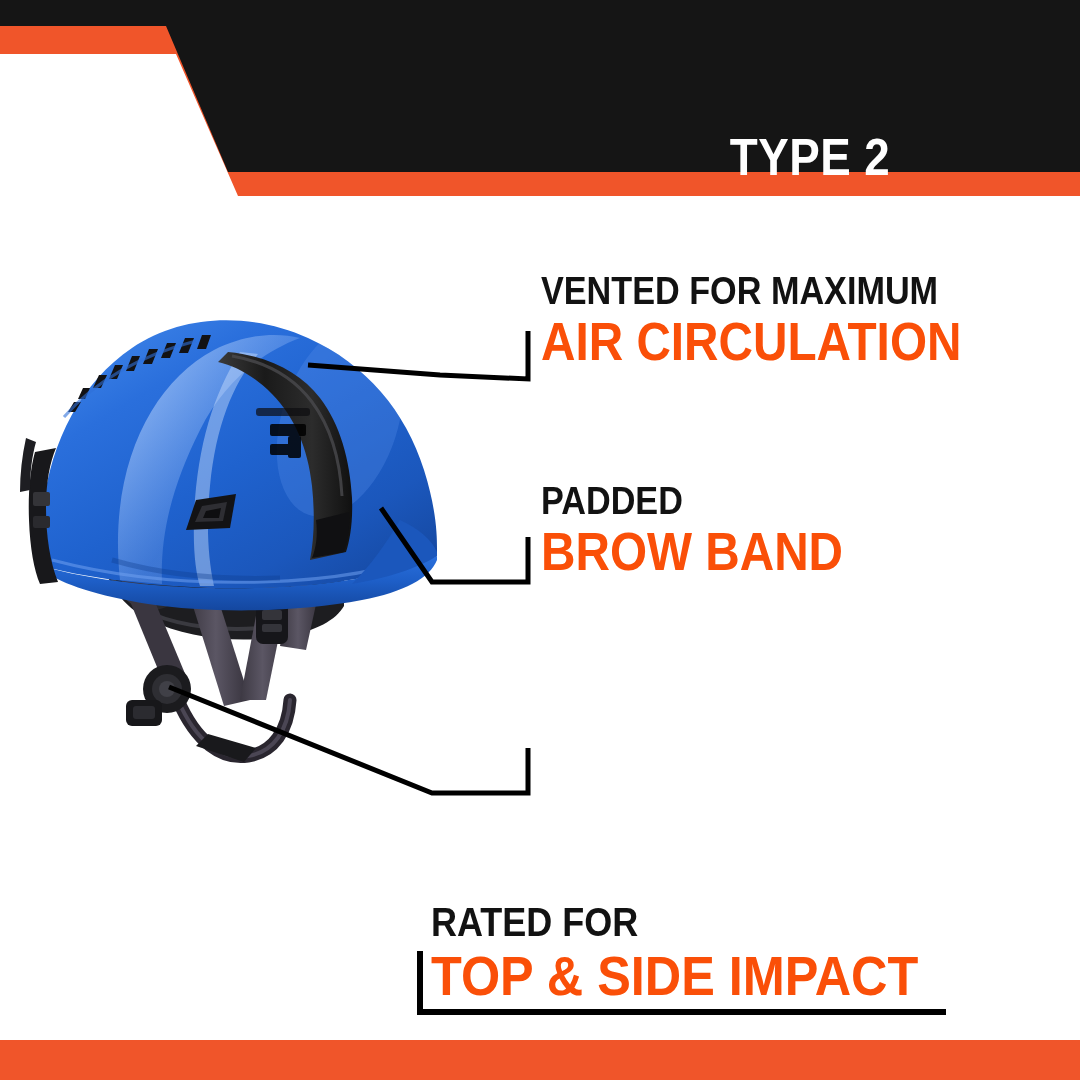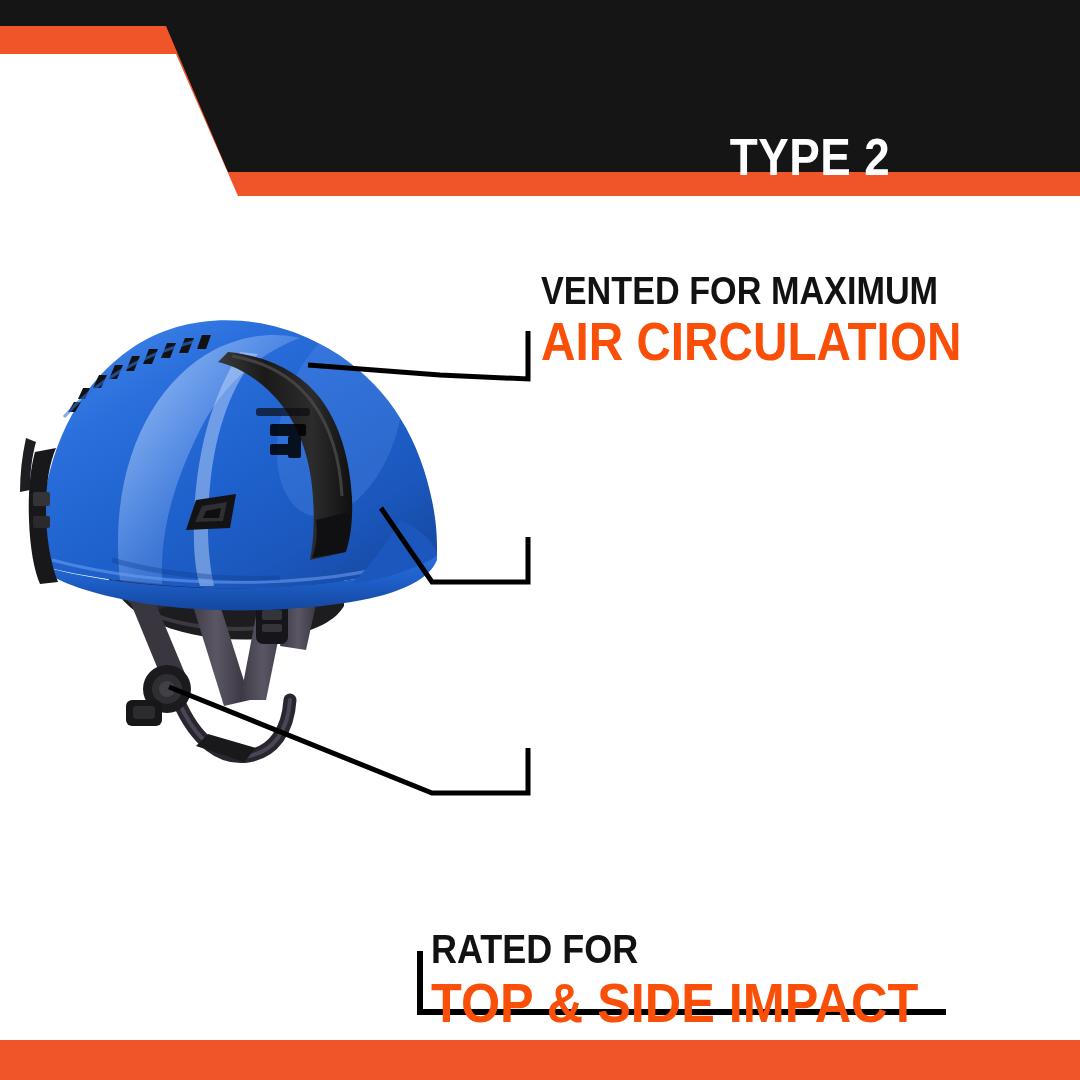--- a/index.html
+++ b/index.html
@@ -63,21 +63,21 @@
     transform-origin:left top;
     white-space:nowrap;
     margin-top:5px;
   }
   #callout-air{ top:272px; }
   #callout-brow{ top:482px; }
   #callout-chin{ top:692px; }
 
   
   #bottom-block{
-    position:absolute; left:431px; top:929px;
+    position:absolute; left:431px; top:902px;
   }
   #bottom-block .small{
     display:block;
     color:#121212;
     font-weight:700;
     font-size:40px;
     line-height:1.0;
     transform:scaleX(0.90);
     transform-origin:left top;
     white-space:nowrap;
@@ -265,20 +265,24 @@
     <path d="M381,508 L432,582 L528,582 L528,537" fill="none" stroke="#000000" stroke-width="5" stroke-linejoin="miter"></path>
 
     <path d="M169,687 L432,793 L528,793 L528,748" fill="none" stroke="#000000" stroke-width="5" stroke-linejoin="miter"></path>
   </svg>
 
   <div class="callout" id="callout-air">
     <span class="small">VENTED FOR MAXIMUM</span>
     <span class="big">AIR CIRCULATION</span>
   </div>
 
+  <div class="callout" id="callout-brow">
+    <span class="small">PADDED</span>
+    <span class="big">BROW BAND</span>
+  </div>
 
 
   <svg id="bracket-layer" viewBox="0 0 1080 1080">
     <path d="M420,951 L420,1012 L946,1012" fill="none" stroke="#000000" stroke-width="6" stroke-linejoin="miter"></path>
   </svg>
 
   <div id="bottom-block">
     <span class="small">RATED FOR</span>
     <span class="big">TOP &amp; SIDE IMPACT</span>
   </div>

